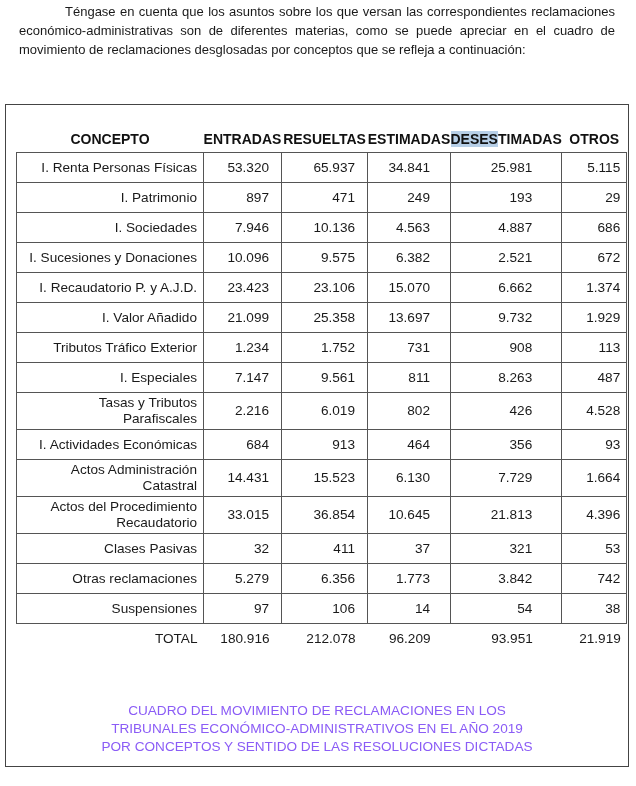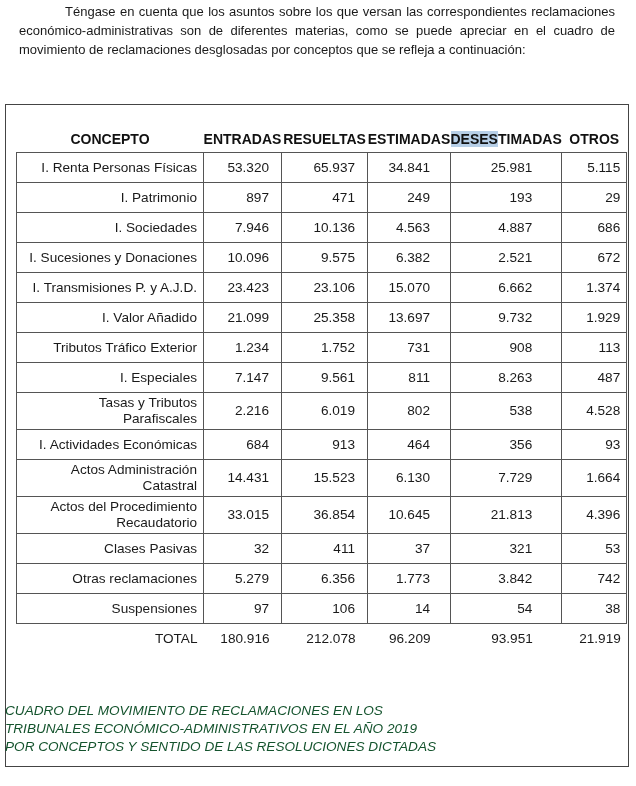--- a/index.html
+++ b/index.html
@@ -19,22 +19,22 @@
   table.grid td.concept { text-align: right; padding-left: 6px; white-space: nowrap; }
   table.grid tr.two td { height: 36px; }
   table.grid tr.two td.concept { white-space: normal; }
   table.grid td.c-ent { padding-right: 12px; }
   table.grid td.c-res { padding-right: 12px; }
   table.grid td.c-est { padding-right: 20px; }
   table.grid td.c-des { padding-right: 29px; }
   table.grid td.c-otr { padding-right: 6px; }
   table.grid tr.total td { border: none; font-weight: normal; height: 30px; }
   .hl { background: #b7cfe7; }
-  .caption { position: absolute; left: 5px; top: 702px; width: 624px; text-align: left;
-             font-style: italic; font-size: 13.6px; line-height: 18px; color: #14532d; }
+  .caption { position: absolute; left: 5px; top: 702px; width: 624px; text-align: center;
+             font-size: 13.6px; line-height: 18px; color: #8b5cf6; }
   .caption div { margin: 0; }
 </style>
 </head>
 <body>
 
 <div class="intro">
   <p>Téngase en cuenta que los asuntos sobre los que versan las correspondientes reclamaciones económico-administrativas son de diferentes materias, como se puede apreciar en el cuadro de movimiento de reclamaciones desglosadas por conceptos que se refleja a continuación:</p>
 </div>
 
 <div class="frame"></div>
@@ -85,21 +85,21 @@
       </tr>
       <tr>
         <td class="concept">I. Sucesiones y Donaciones</td>
         <td class="c-ent">10.096</td>
         <td class="c-res">9.575</td>
         <td class="c-est">6.382</td>
         <td class="c-des">2.521</td>
         <td class="c-otr">672</td>
       </tr>
       <tr>
-        <td class="concept">I. Transmisiones P. y A.J.D.</td>
+        <td class="concept">I. Recaudatorio P. y A.J.D.</td>
         <td class="c-ent">23.423</td>
         <td class="c-res">23.106</td>
         <td class="c-est">15.070</td>
         <td class="c-des">6.662</td>
         <td class="c-otr">1.374</td>
       </tr>
       <tr>
         <td class="concept">I. Valor Añadido</td>
         <td class="c-ent">21.099</td>
         <td class="c-res">25.358</td>
@@ -121,21 +121,21 @@
         <td class="c-res">9.561</td>
         <td class="c-est">811</td>
         <td class="c-des">8.263</td>
         <td class="c-otr">487</td>
       </tr>
       <tr class="two">
         <td class="concept">Tasas  y Tributos Parafiscales</td>
         <td class="c-ent">2.216</td>
         <td class="c-res">6.019</td>
         <td class="c-est">802</td>
-        <td class="c-des">538</td>
+        <td class="c-des">426</td>
         <td class="c-otr">4.528</td>
       </tr>
       <tr>
         <td class="concept">I. Actividades Económicas</td>
         <td class="c-ent">684</td>
         <td class="c-res">913</td>
         <td class="c-est">464</td>
         <td class="c-des">356</td>
         <td class="c-otr">93</td>
       </tr>

